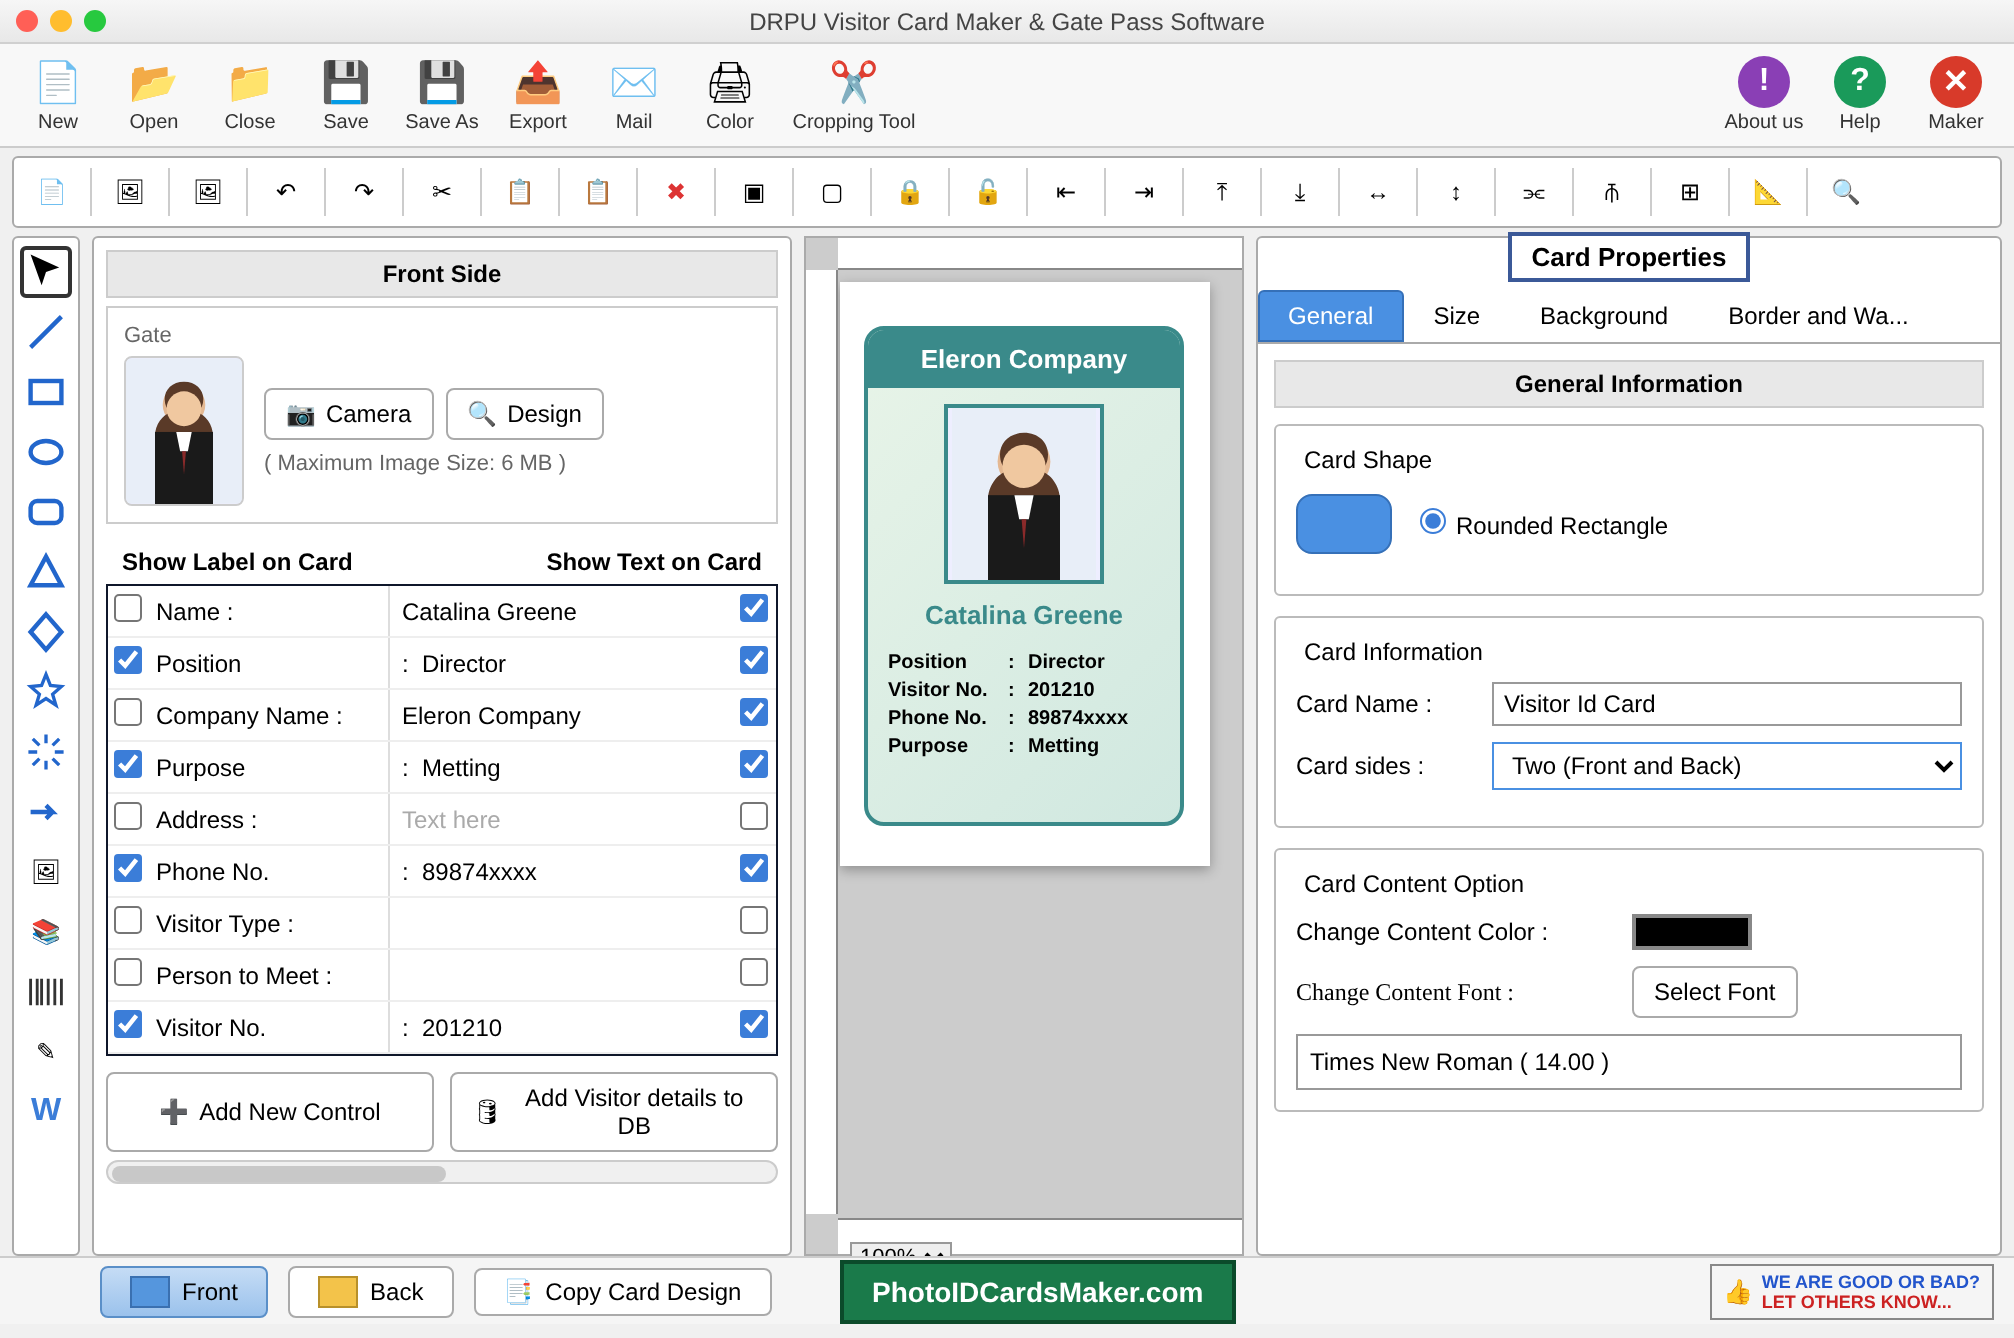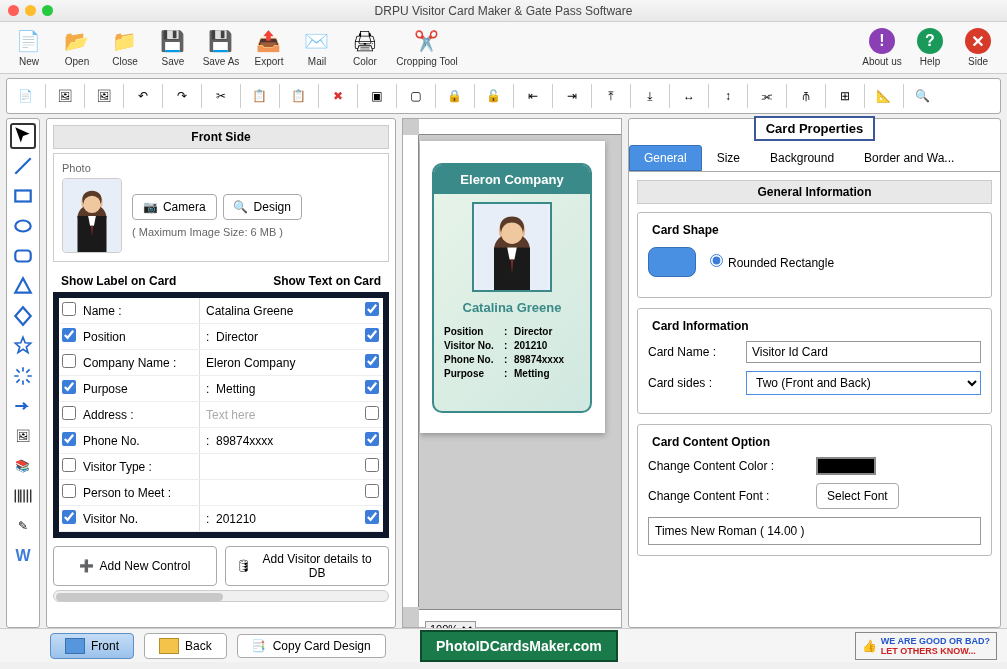--- a/index.html
+++ b/index.html
@@ -40,21 +40,21 @@
 .photo-label { color: #666; font-size: 11px; margin-bottom: 4px; }
 .photo-content { display: flex; align-items: center; gap: 10px; }
 .photo-thumb { width: 60px; height: 75px; border: 1px solid #ccc; border-radius: 4px; overflow: hidden; display: flex; align-items: center; justify-content: center; background: #eef; }
 .photo-thumb svg { width: 60px; height: 75px; }
 .photo-actions { display: flex; flex-direction: column; gap: 6px; }
 .photo-btns { display: flex; gap: 6px; }
 .btn { background: #fff; border: 1px solid #aaa; border-radius: 4px; padding: 5px 10px; cursor: pointer; display: flex; align-items: center; gap: 5px; font-size: 12px; }
 .max-size { font-size: 11px; color: #666; }
 
 .field-headers { display: flex; justify-content: space-between; font-weight: bold; padding: 4px 8px; }
-.fields-list { border: 6px solid #0f172a; max-height: 260px; overflow-y: auto; }
+.fields-list { border: 1px solid #0f172a; max-height: 260px; overflow-y: auto; }
 .field-row { display: flex; align-items: center; height: 26px; border-bottom: 1px solid #eee; }
 .field-check { width: 20px; text-align: center; }
 .field-label { flex: 0 0 120px; padding-left: 4px; }
 .field-input { flex: 1; border-left: 1px solid #ddd; height: 100%; display: flex; align-items: center; }
 .field-input input { border: none; padding: 0 6px; width: 100%; font-size: 12px; outline: none; }
 .field-input input::placeholder { color: #aaa; }
 .field-check2 { width: 22px; text-align: center; }
 input[type=checkbox] { width: 14px; height: 14px; accent-color: #3b7dd8; }
 
 .panel-actions { display: flex; gap: 8px; margin-top: 8px; }
@@ -81,21 +81,21 @@
 
 
 .right-panel { flex: 1; background: #fff; border: 1px solid #aaa; border-radius: 3px; display: flex; flex-direction: column; }
 .cp-title { border: 2px solid #3b5998; padding: 3px 10px; font-weight: bold; margin: -1px auto 0; background: #fff; font-size: 13px; display: inline-block; align-self: center; position: relative; top: -2px; }
 .cp-tabs { display: flex; border-bottom: 1px solid #aaa; margin-top: 2px; }
 .cp-tab { padding: 5px 14px; border: 1px solid transparent; cursor: pointer; font-size: 12px; }
 .cp-tab.active { background: #4a90e2; color: #fff; border: 1px solid #3570b8; border-radius: 3px 3px 0 0; }
 .cp-body { padding: 8px; flex: 1; overflow-y: auto; }
 .cp-section-title { background: #e8e8e8; text-align: center; font-weight: bold; padding: 4px; margin-bottom: 8px; border: 1px solid #ccc; }
 .fieldset { border: 1px solid #bbb; border-radius: 3px; padding: 10px; margin-bottom: 10px; }
-.fieldset-title { font-weight: bold; margin-top: -18px; background: #fff; display: inline-block; padding: 0 4px; }
+.fieldset-title { font-weight: normal; margin-top: -18px; background: #fff; display: inline-block; padding: 0 4px; }
 .shape-row { display: flex; align-items: center; gap: 14px; margin: 10px 0; }
 .shape-swatch { width: 48px; height: 30px; background: #4a90e2; border: 1px solid #3570b8; }
 .shape-swatch.round { border-radius: 8px; }
 input[type=radio] { accent-color: #3b7dd8; margin-right: 5px; }
 .info-row { display: flex; align-items: center; margin: 8px 0; gap: 8px; }
 .info-label { flex: 0 0 90px; }
 .info-input { flex: 1; border: 1px solid #999; padding: 3px 5px; font-size: 12px; }
 .info-select { flex: 1; border: 1px solid #4a90e2; padding: 3px 5px; font-size: 12px; background: #fff; }
 .color-swatch { width: 60px; height: 18px; background: #000; border: 2px solid #888; }
 .font-display { border: 1px solid #999; padding: 6px; margin-top: 6px; font-size: 12px; }
@@ -170,21 +170,21 @@
     <div class="toolbar-btn">
         <div class="tb-round" style="background:#8a3fb5;">!</div>
         <div class="toolbar-label">About us</div>
       </div>
     <div class="toolbar-btn">
         <div class="tb-round" style="background:#1a9a5a;">?</div>
         <div class="toolbar-label">Help</div>
       </div>
     <div class="toolbar-btn">
         <div class="tb-round" style="background:#d83a2a;">✕</div>
-        <div class="toolbar-label">Side</div>
+        <div class="toolbar-label">Maker</div>
       </div>
   </div>
 </div>
 
 <div class="sec-toolbar">
   <div class="sec-btn">📄</div>
     <div class="sec-sep"></div>
   <div class="sec-btn">🖼</div>
     <div class="sec-sep"></div>
   <div class="sec-btn">🖼</div>
@@ -292,21 +292,21 @@
           <path d="M3 4v12M6 4v12M8 4v12M11 4v12M14 4v12M17 4v12" stroke="#333" stroke-width="1.3"></path>
         </svg>
       </div>
     <div class="tool-btn">✎</div>
     <div class="tool-btn" style="color:#3b7dd8;font-weight:bold;font-size:16px;">W</div>
   </div>
 
   <div class="left-panel">
     <div class="panel-header">Front Side</div>
     <div class="photo-section">
-      <div class="photo-label">Photo</div>
+      <div class="photo-label">Gate</div>
       <div class="photo-content">
         <div class="photo-thumb">
           <svg viewBox="0 0 60 75">
               <rect width="60" height="75" fill="#e8eef8"></rect>
               <circle cx="30" cy="24" r="11" fill="#e4b892"></circle>
               <path d="M30 12c6 0 10 4 10 9 0 3-1 5-3 7 4 1 8 6 8 12H15c0-6 4-11 8-12-2-2-3-4-3-7 0-5 4-9 10-9z" fill="#5a3a28"></path>
               <circle cx="30" cy="26" r="9" fill="#f0c8a0"></circle>
               <rect x="15" y="38" width="30" height="40" fill="#1a1a1a"></rect>
               <path d="M26 38h8l-2 10h-4z" fill="#fff"></path>
               <path d="M29 48l1 12 1-12z" fill="#8a2a2a"></path>
@@ -493,21 +493,21 @@
           <select class="info-select"><option>Two (Front and Back)</option></select>
         </div>
       </div>
       <div class="fieldset">
         <div class="fieldset-title">Card Content Option</div>
         <div class="info-row">
           <div class="info-label" style="flex:0 0 160px;">Change Content Color :</div>
           <div class="color-swatch"></div>
         </div>
         <div class="info-row">
-          <div class="info-label" style="flex:0 0 160px;">Change Content Font :</div>
+          <div class="info-label" style="flex:0 0 160px;font-family:Liberation Serif, serif;">Change Content Font :</div>
           <button class="btn">Select Font</button>
         </div>
         <div class="font-display">Times New Roman ( 14.00 )</div>
       </div>
     </div>
   </div>
 </div>
 
 <div class="bottom-bar">
   <div style="width:34px;"></div>

